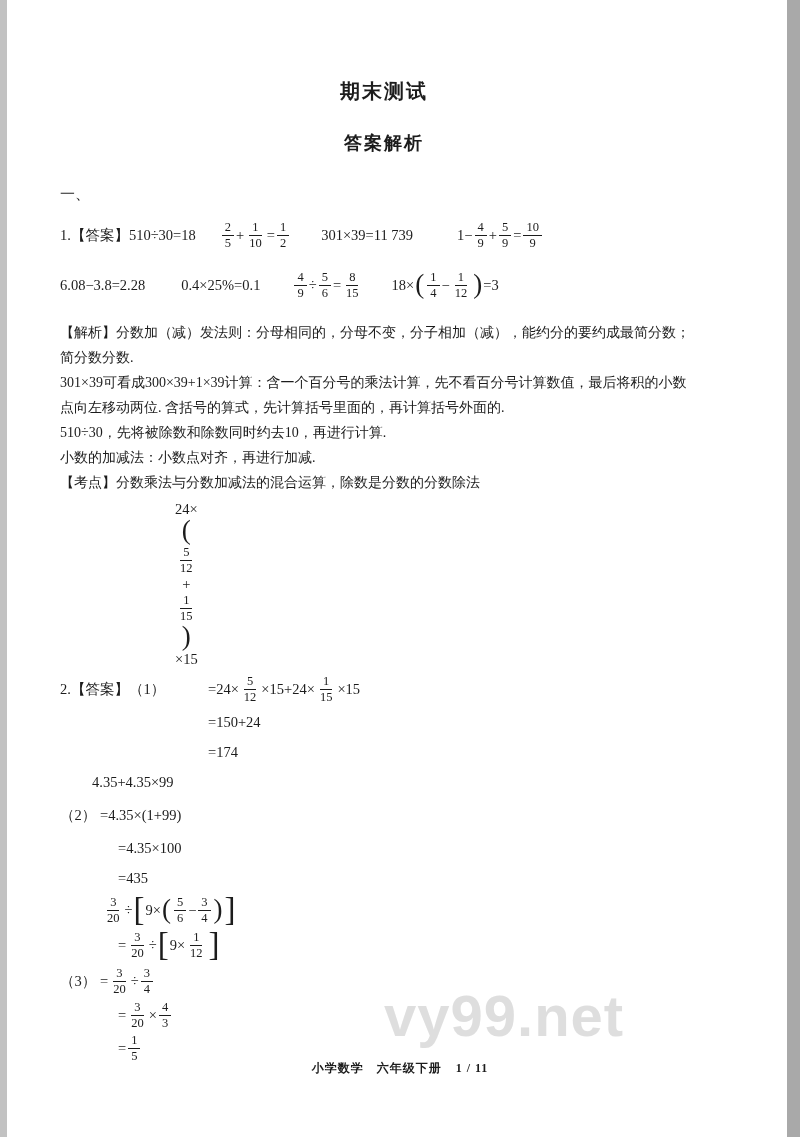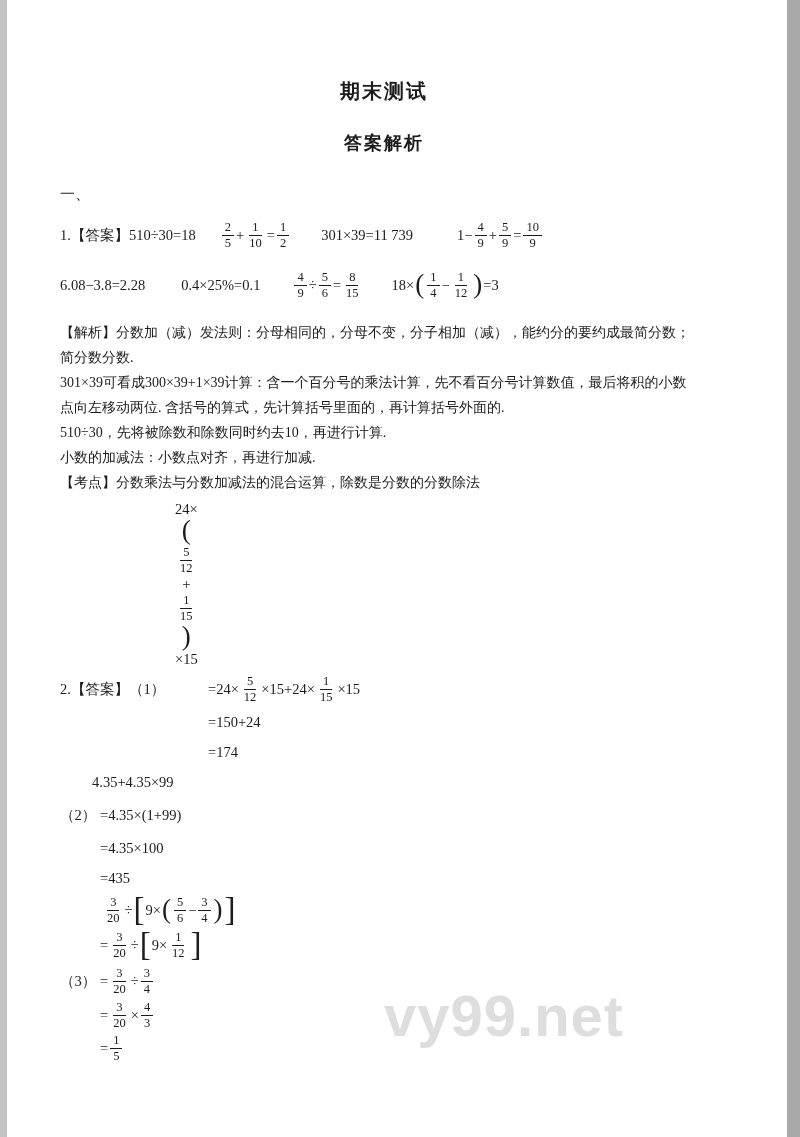--- a/index.html
+++ b/index.html
@@ -25,21 +25,21 @@
   .frac .den{padding:0 3px;}
   .big{font-size:27px;font-weight:400;line-height:1;margin:0 1px;transform:translateY(-1px);}
   .big.bk{font-size:33px;}
   .para{margin-top:16px;font-size:14px;line-height:25px;}
   .formula{margin:6px 0 2px 115px;font-size:14.5px;min-height:40px;flex-direction:column;}
   .eq-row{display:flex;font-size:14.5px;margin:2px 0;min-height:34px;}
   .eq-line{display:flex;align-items:center;font-size:14.5px;margin:2px 0;min-height:28px;}
   .eq-label{display:inline-flex;align-items:center;width:148px;flex:0 0 148px;}
   .eq-label2{display:inline-flex;align-items:center;width:40px;flex:0 0 40px;}
   .ind1{margin-left:148px;}
-  .ind2{margin-left:40px;align-items:center;}
+  .ind2{margin-left:58px;align-items:center;}
   .ind2a{margin-left:32px;font-family:Liberation Serif, serif;}
   .ind3{margin-left:42px;}
   .footer{position:absolute;left:0;right:0;bottom:60px;z-index:1;text-align:center;font-size:12px;font-weight:700;letter-spacing:1px;}
   .footer .pg{margin-left:10px;}
 </style>
 </head>
 <body>
 
 <div class="page">
   <div class="edge edge-left"></div>
@@ -263,13 +263,17 @@
       </div>
     <div class="eq-line ind2 math">
         <span class="mt">=</span>
         <span class="frac">
           <span class="num">1</span>
           <span class="den">5</span>
         </span>
       </div>
   </div>
 
+  <div class="footer">
+    <span>小学数学　六年级下册</span>
+    <span class="pg">1 / 11</span>
+  </div>
 </div>
 
 </body></html>

